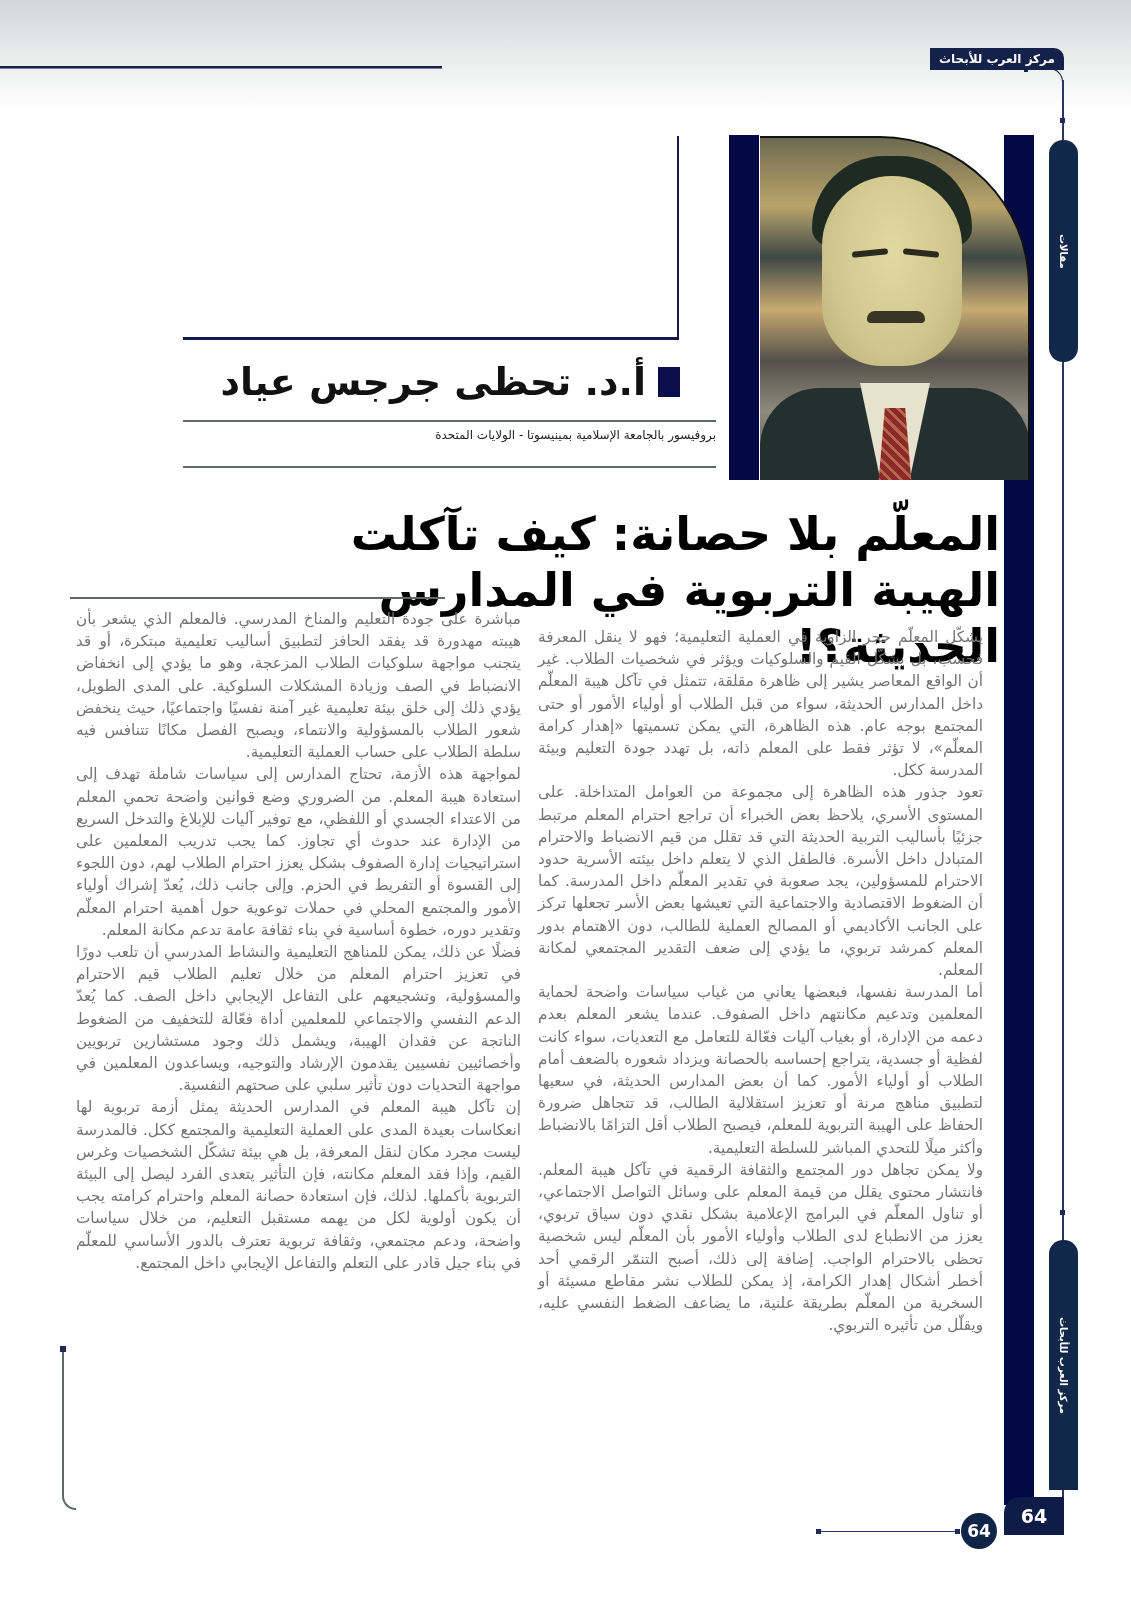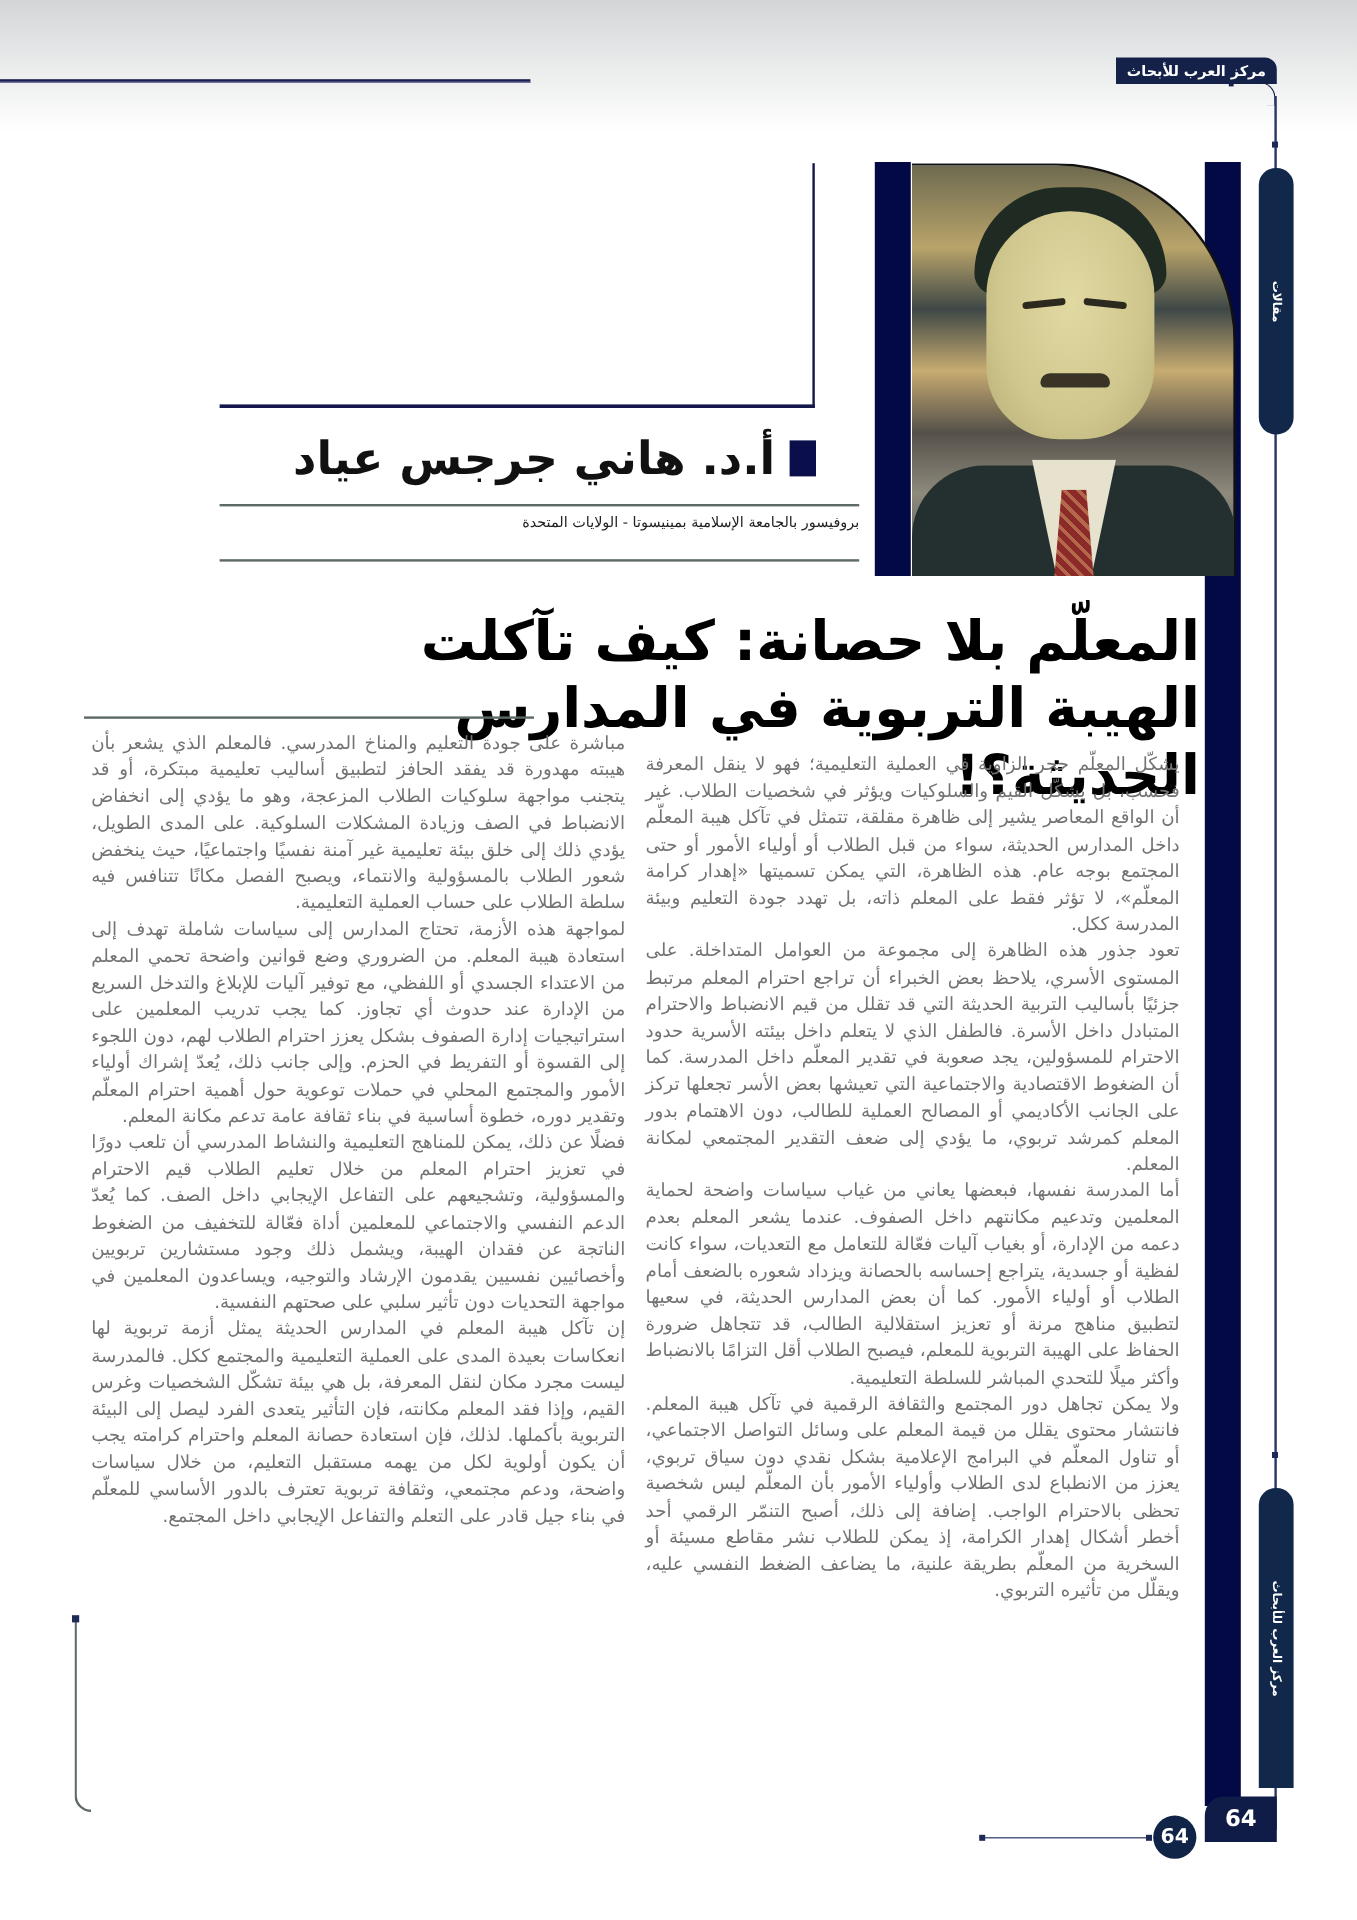--- a/index.html
+++ b/index.html
@@ -181,21 +181,21 @@
   <div class="hair"></div>
   <div class="face"></div>
   <div class="brow-l"></div>
   <div class="brow-r"></div>
   <div class="moustache"></div>
 </div>
 
 <div class="author-frame"></div>
 <div class="author-name">
   <span class="square"></span>
-  <span>أ.د. هاني جرجس عياد</span>
+  <span>أ.د. تحظى جرجس عياد</span>
 </div>
 <div class="affil-rule-top"></div>
 <div class="affil">بروفيسور بالجامعة الإسلامية بمينيسوتا - الولايات المتحدة</div>
 <div class="affil-rule-bot"></div>
 
 <h1 class="headline">المعلّم بلا حصانة: كيف تآكلت الهيبة التربوية في المدارس الحديثة؟!</h1>
 <div class="headline-rule"></div>
 
 <div class="col right">
   <p>يشكّل المعلّم حجر الزاوية في العملية التعليمية؛ فهو لا ينقل المعرفة فحسب، بل يشكّل القيم والسلوكيات ويؤثر في شخصيات الطلاب. غير أن الواقع المعاصر يشير إلى ظاهرة مقلقة، تتمثل في تآكل هيبة المعلّم داخل المدارس الحديثة، سواء من قبل الطلاب أو أولياء الأمور أو حتى المجتمع بوجه عام. هذه الظاهرة، التي يمكن تسميتها «إهدار كرامة المعلّم»، لا تؤثر فقط على المعلم ذاته، بل تهدد جودة التعليم وبيئة المدرسة ككل.</p>

